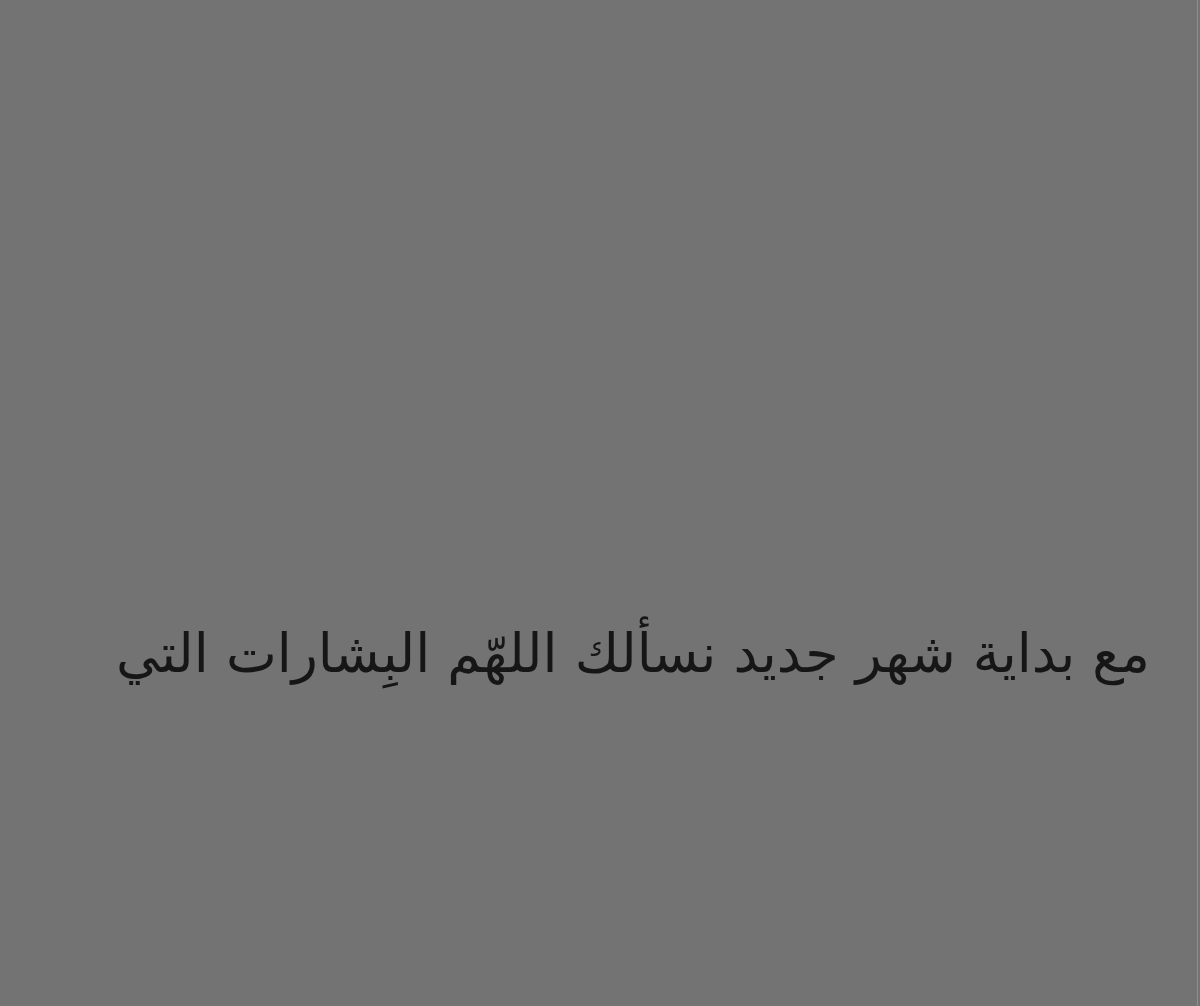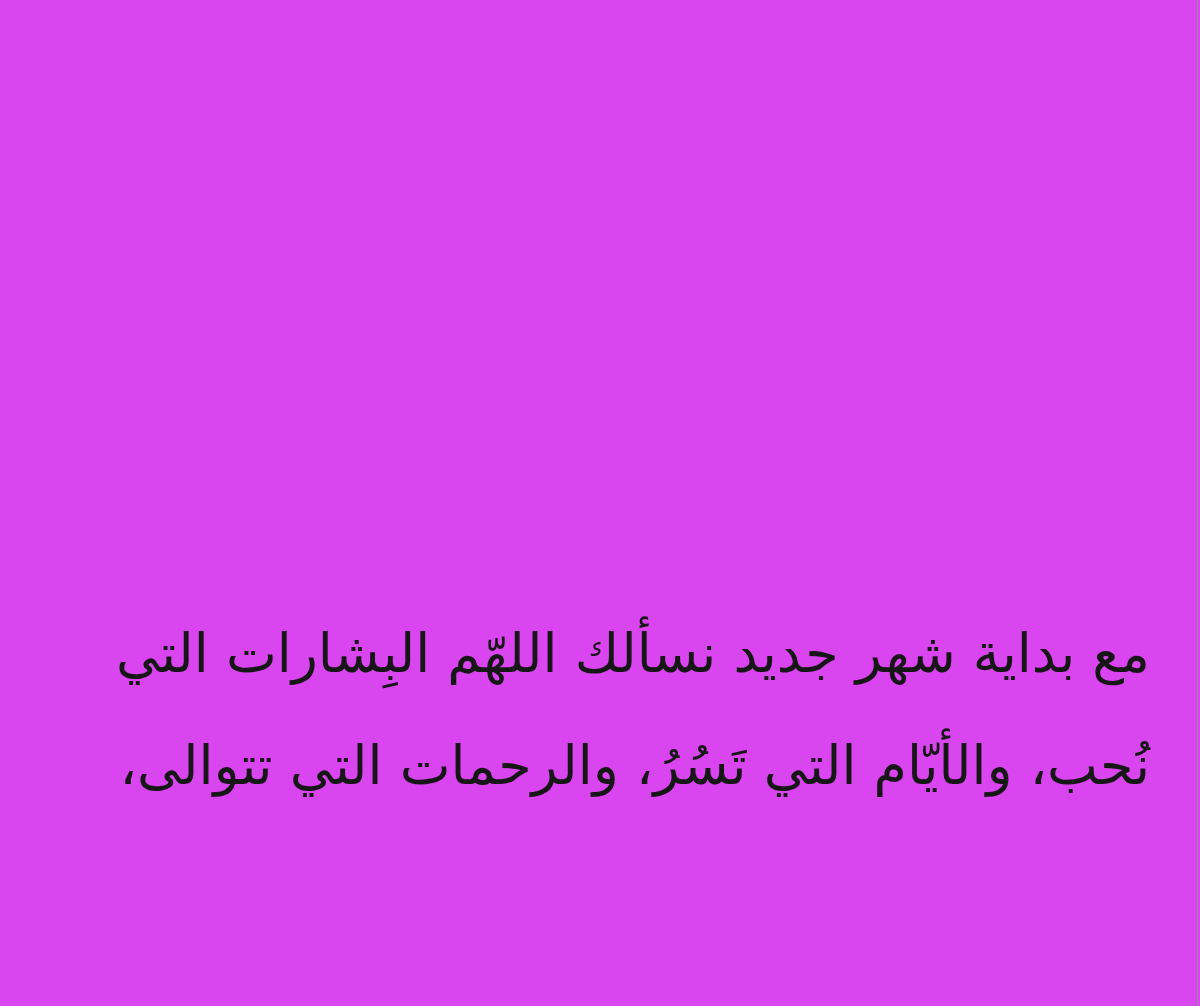--- a/index.html
+++ b/index.html
@@ -10,21 +10,21 @@
     width: 1200px;
     height: 1006px;
     background: #ffffff;
     overflow: hidden;
     position: relative;
     font-family: "DejaVu Sans", sans-serif;
   }
   .page {
     position: absolute;
     inset: 0;
-    background: #d946ef;
+    background: #737373;
   }
   .edge-line {
     position: absolute;
     top: 0;
     right: 2px;
     width: 1px;
     height: 1006px;
     background: #8f8f8f;
   }
   .quote {
@@ -45,18 +45,17 @@
     letter-spacing: 0.5px;
   }
 </style>
 </head>
 <body>
 
 <div class="page">
 
   <div class="quote" dir="rtl">
     <div class="quote-line">مع بداية شهر جديد نسألك اللهّم البِشارات التي</div>
-    <div class="quote-line">نُحب، والأيّام التي تَسُرُ، والرحمات التي تتوالى،</div>
   </div>
 
   <div class="edge-line"></div>
 
 </div>
 
 </body></html>

